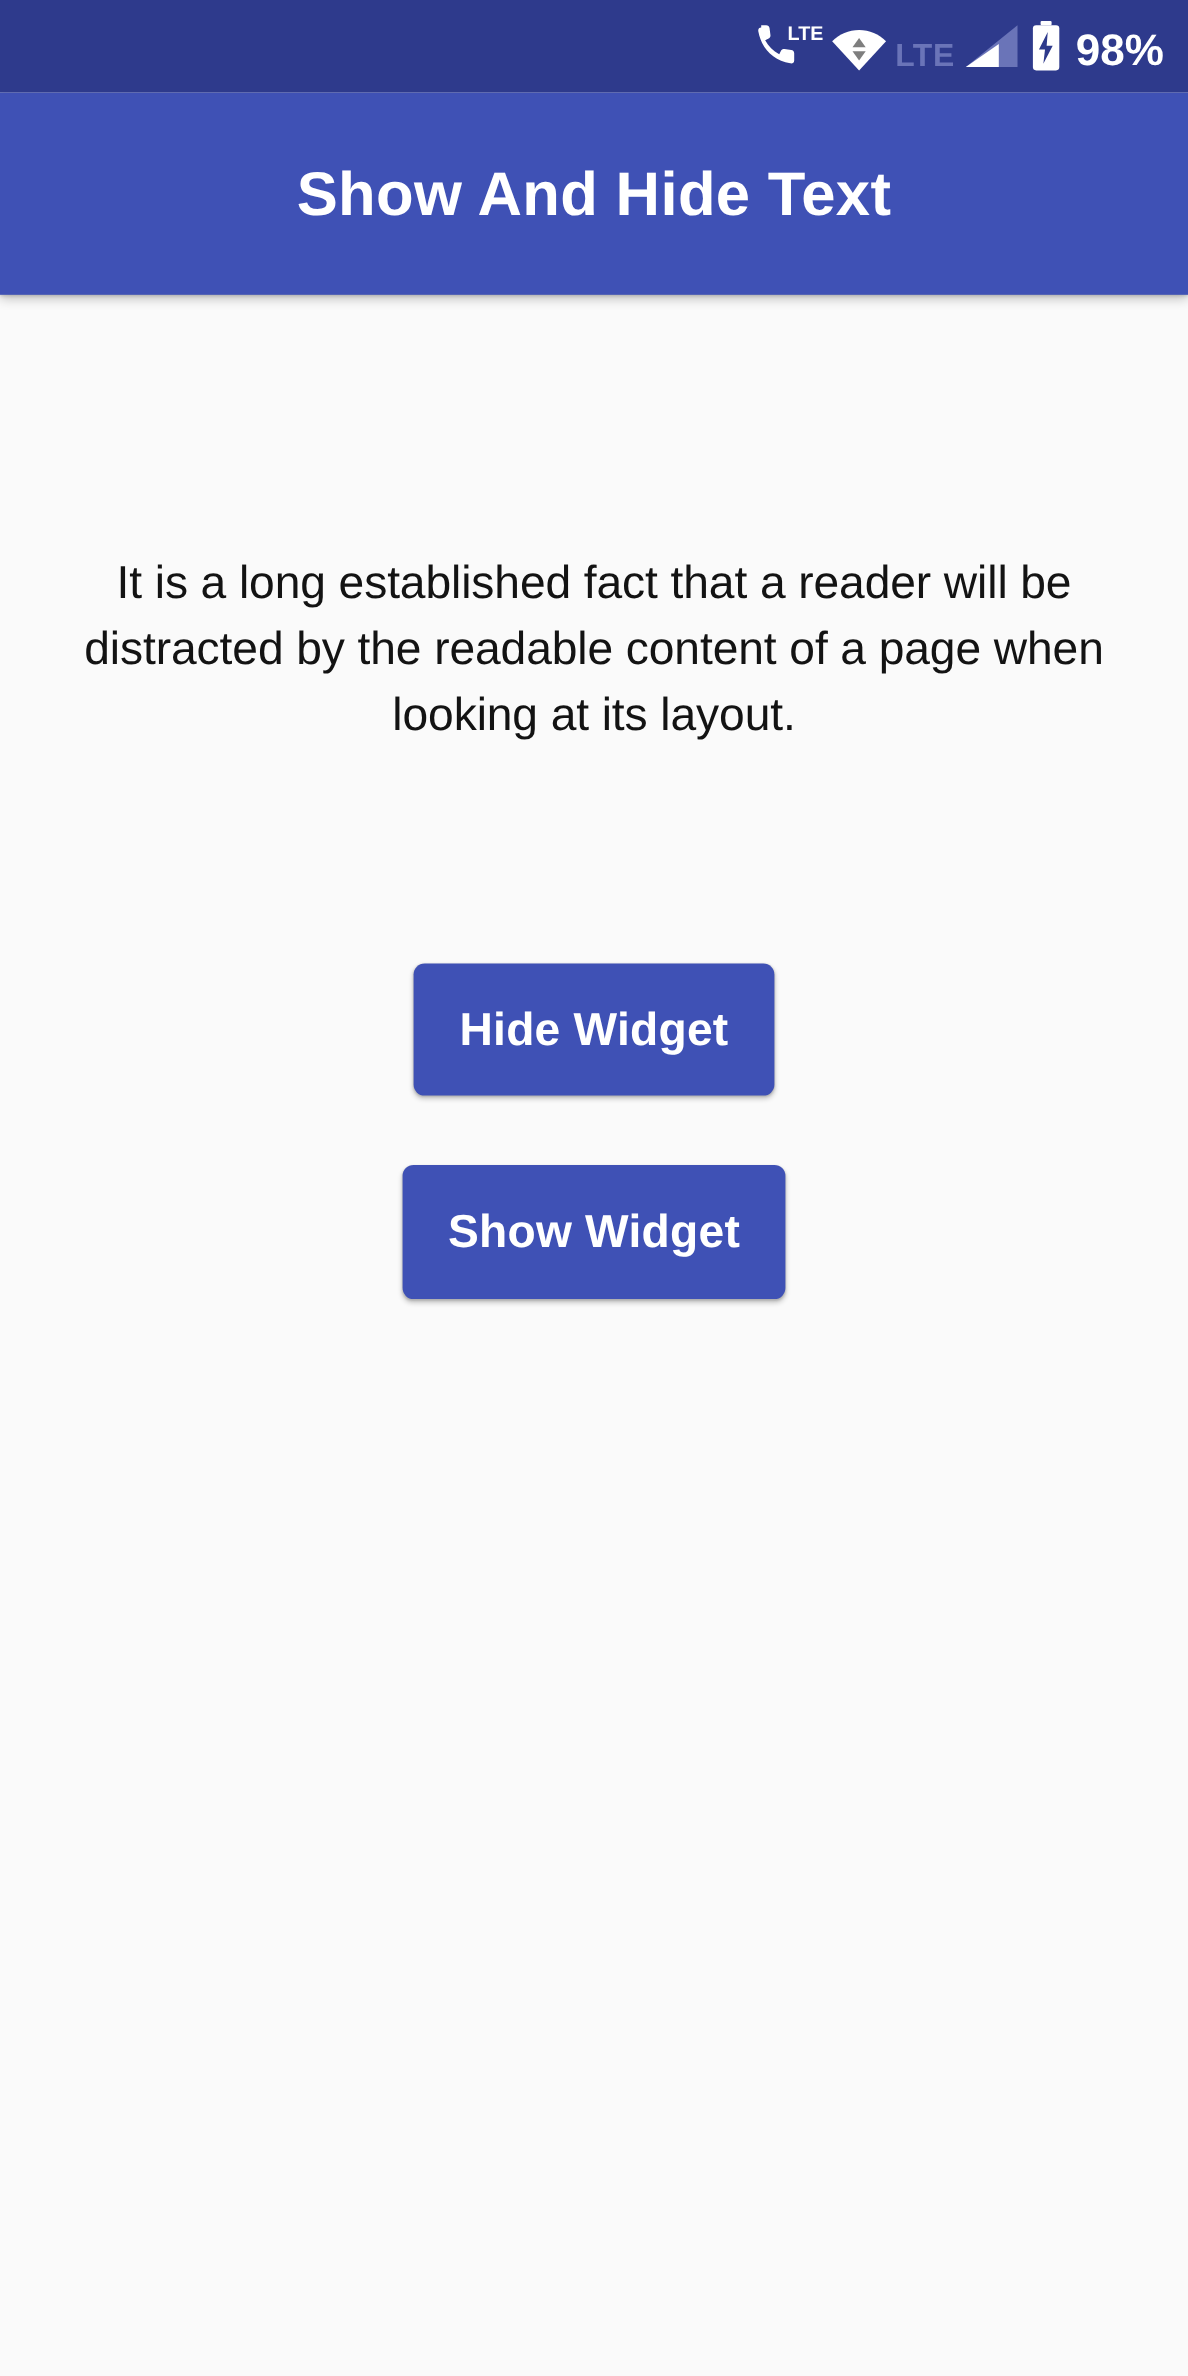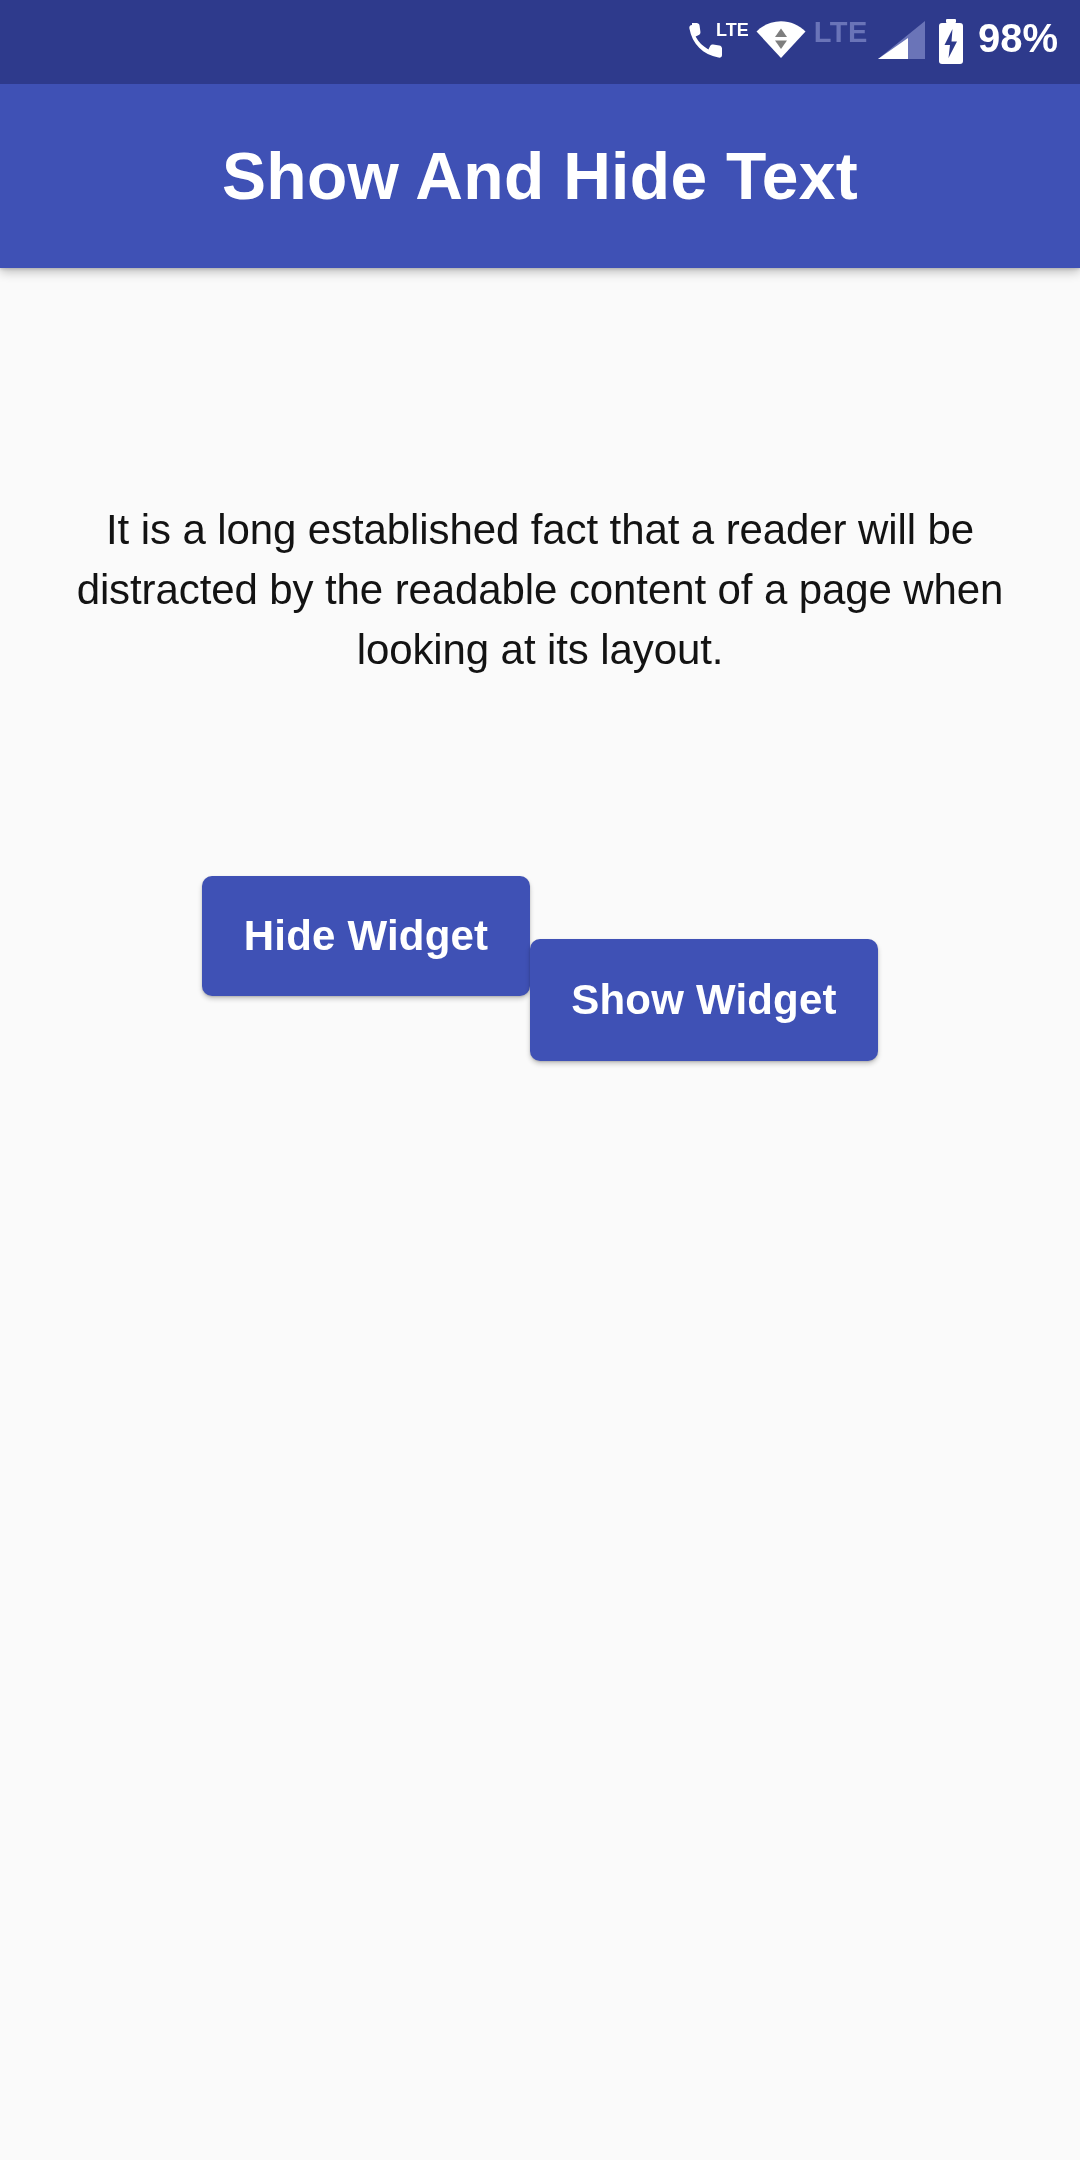--- a/index.html
+++ b/index.html
@@ -50,21 +50,21 @@
     letter-spacing: 0.2px;
     line-height: 1;
     color: #FFFFFF;
     white-space: nowrap;
   }
 
   .sb-spacer { flex: 1 1 auto; }
 
   .sb-right {
     display: flex;
-    align-items: flex-start;
+    align-items: flex-end;
     gap: 6px;
   }
 
   .icon-usb-debug {
     width: 44px;
     height: 50px;
     background: #FFFFFF;
     border-radius: 7px;
     display: flex;
     align-items: center;
@@ -118,21 +118,21 @@
     background: #3F51B5;
     display: flex;
     align-items: center;
     justify-content: center;
     box-shadow: 0 4px 10px rgba(0, 0, 0, 0.24),
                 0 1px 3px rgba(0, 0, 0, 0.16);
   }
 
   .app-bar-title {
     color: #FFFFFF;
-    font-size: 66px;
+    font-size: 56px;
     font-weight: 700;
     letter-spacing: 0.3px;
     line-height: 1.1;
     text-align: center;
   }
 
   
   .content {
     position: relative;
     z-index: 10;
@@ -151,21 +151,22 @@
     color: #131313;
     font-size: 42px;
     font-weight: 400;
     line-height: 60px;
     letter-spacing: -0.1px;
   }
 
   .button-stack {
     margin-top: 196px;
     display: flex;
-    flex-direction: row;
+    flex-direction: column;
+    align-items: center;
   }
 
   .mat-button {
     background: #3F51B5;
     color: #FFFFFF;
     border: none;
     border-radius: 10px;
     font-family: "Liberation Sans", sans-serif;
     font-size: 42px;
     font-weight: 700;

